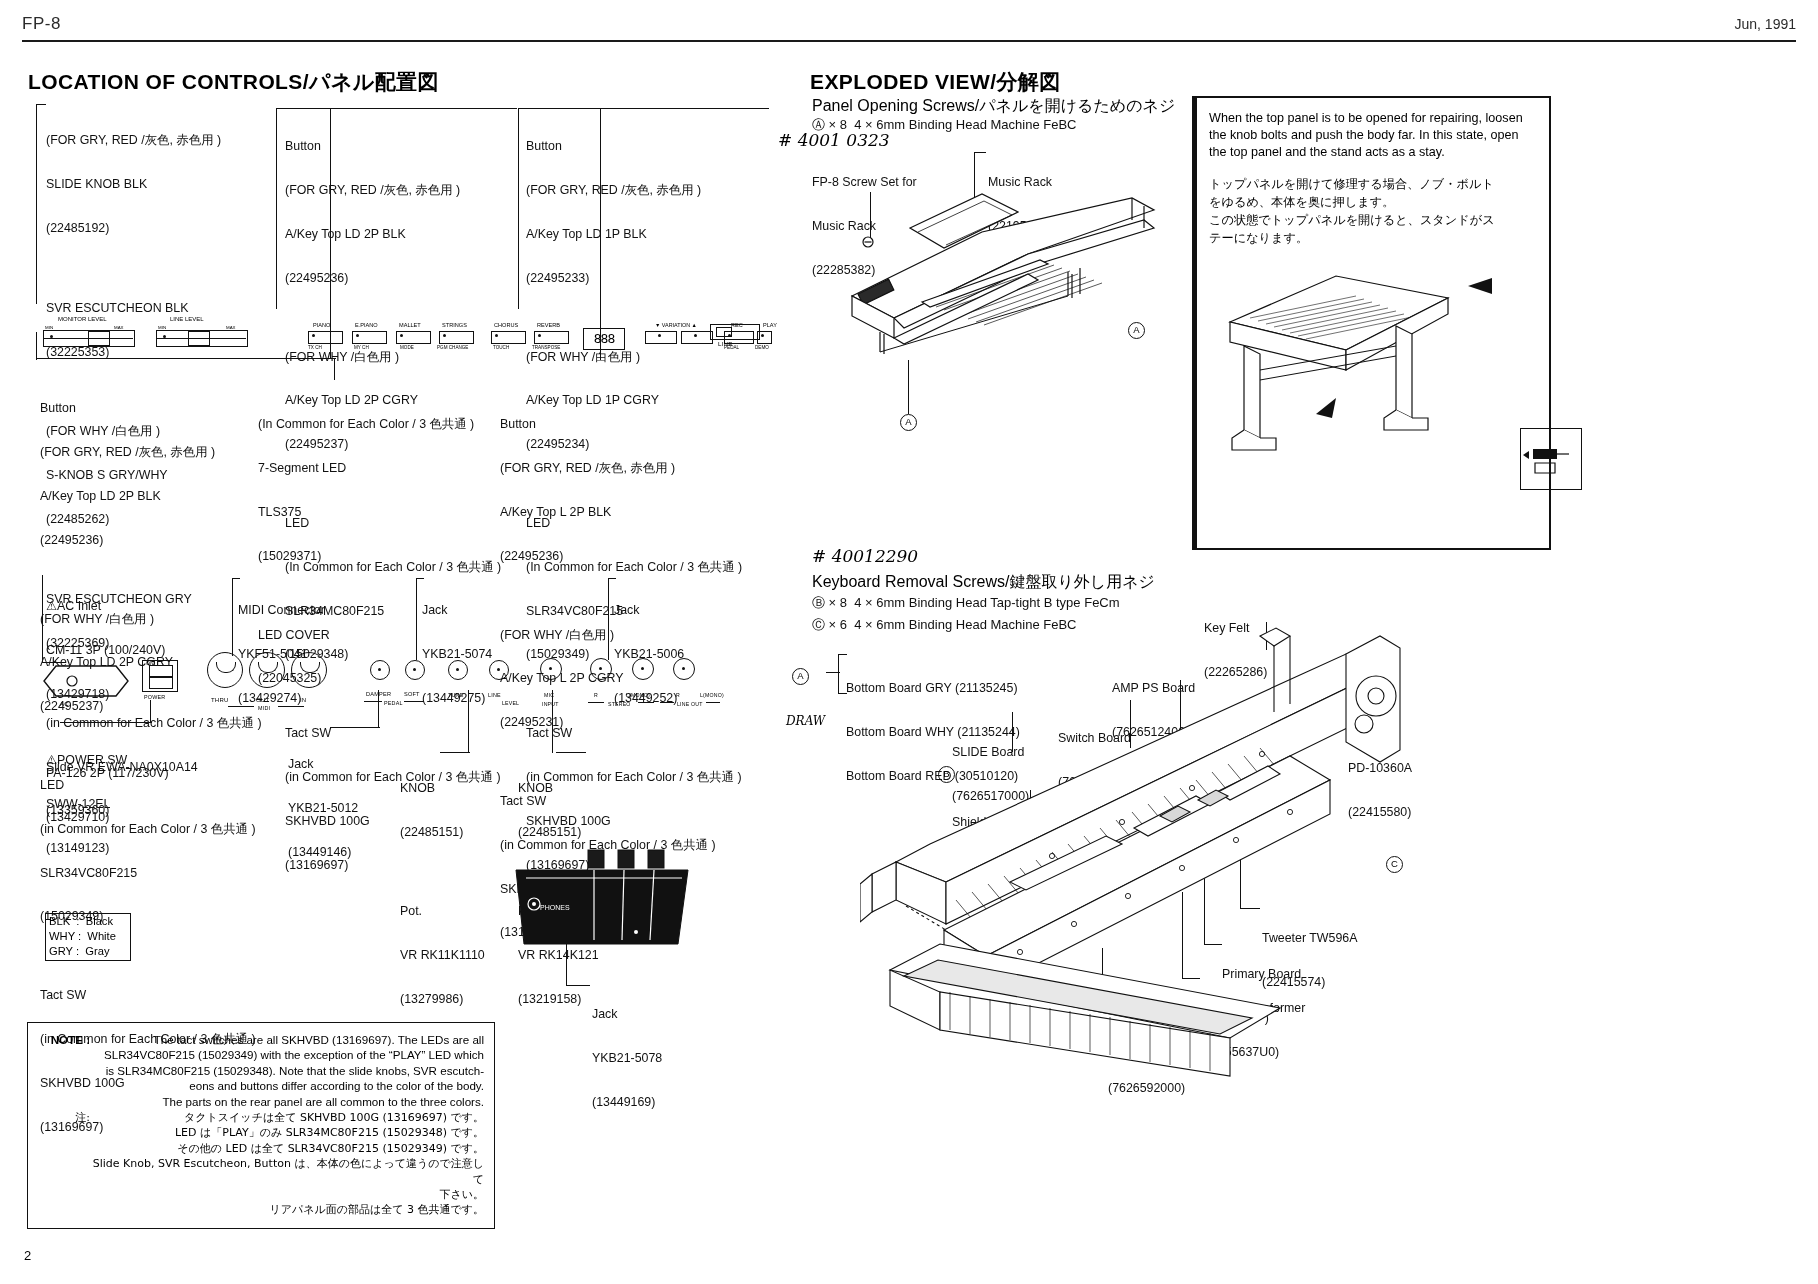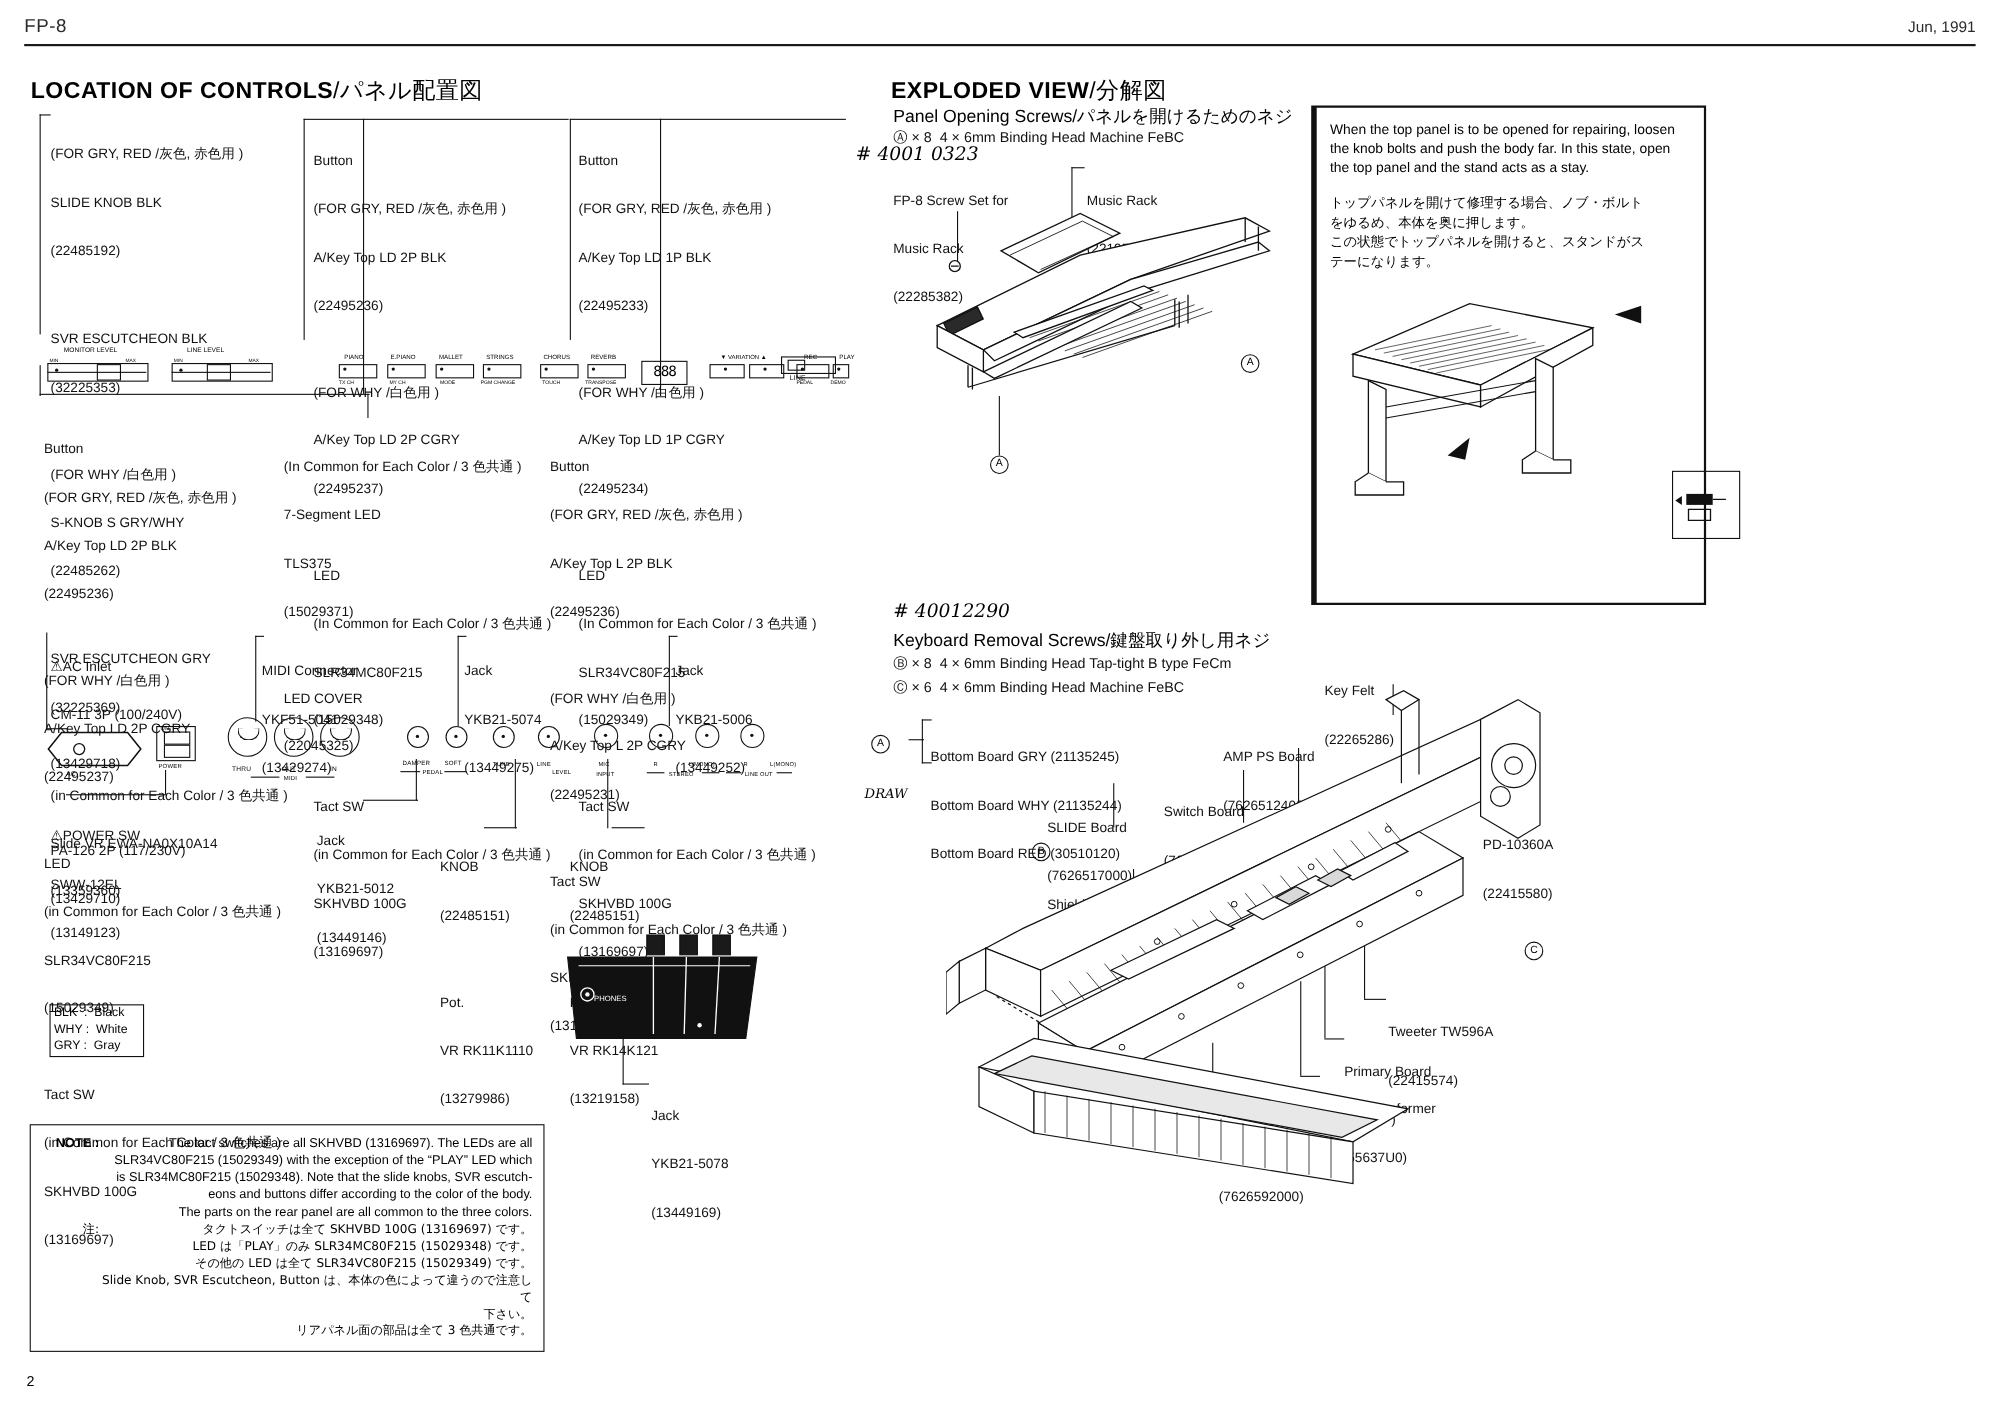--- a/index.html
+++ b/index.html
@@ -7,21 +7,21 @@
        font-family:"Liberation Sans","DejaVu Sans",sans-serif;color:#000;
        overflow:hidden;}
   .abs{position:absolute;}
   
   #page-header{top:14px;left:22px;width:1774px;height:30px;}
   #header-model{position:absolute;left:0;top:0;font-size:17px;letter-spacing:.5px;color:#2b2b2b;}
   #header-date{position:absolute;right:0;top:2px;font-size:14px;color:#2b2b2b;}
   #header-rule{position:absolute;left:0;top:26px;width:1774px;height:2px;background:#1a1a1a;}
   
   .sec-title{font-size:21px;font-weight:bold;letter-spacing:.4px;}
-  .sec-title .jp{font-weight:normal;text-align:right;}
+  .sec-title .jp{font-weight:bold;text-align:right;}
   .sub-title{font-size:16px;}
   
   .ptxt{font-size:12.4px;line-height:14.6px;white-space:pre;color:#111;}
   .micro{font-size:6.2px;line-height:7px;white-space:pre;letter-spacing:.2px;}
   .hair{background:#111;}
   
   #note-box{left:27px;top:1022px;width:466px;height:205px;border:1.6px solid #111;}
   #note-box .nline{font-size:11.6px;line-height:15.4px;white-space:pre;}
   #note-box .jp{font-family:"DejaVu Sans",sans-serif;font-size:11px;line-height:15.4px;}
   

